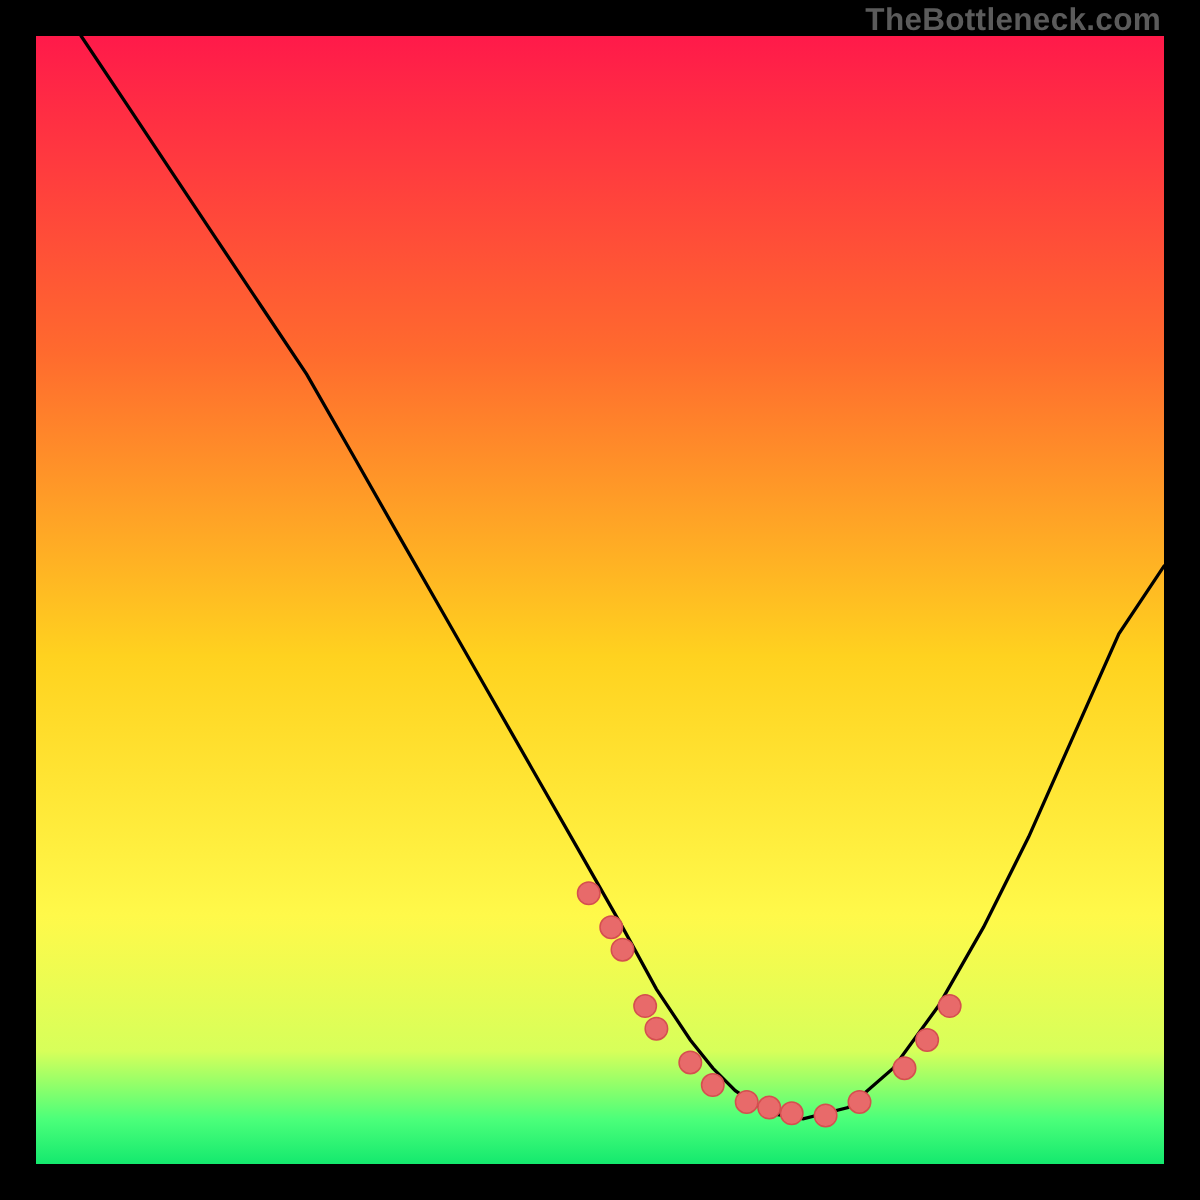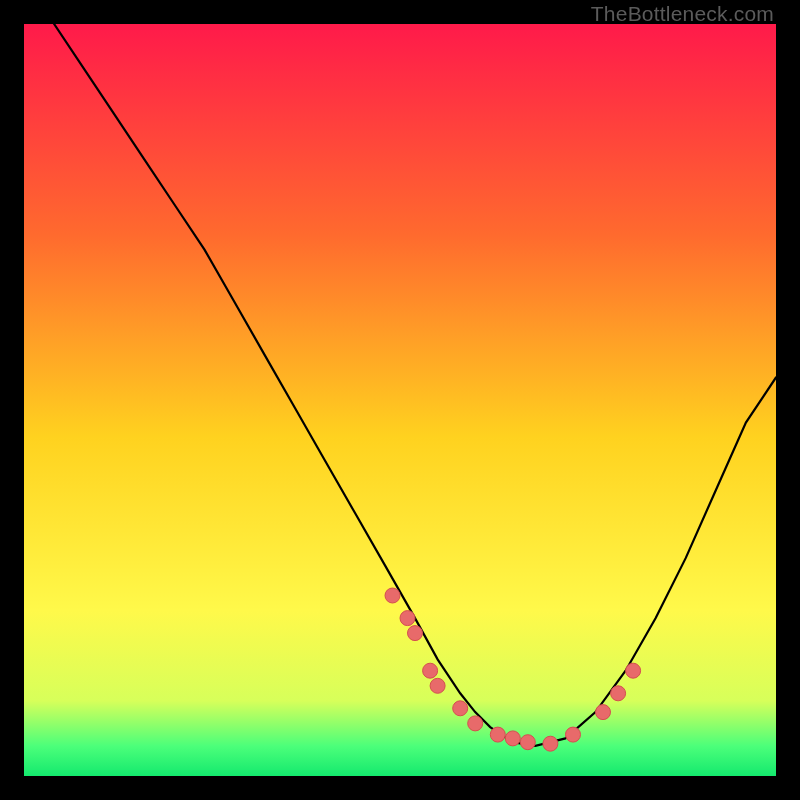--- a/index.html
+++ b/index.html
@@ -25,21 +25,21 @@
     top: 0;
     width: 752px;
     height: 752px;
   }
   .watermark {
     position: absolute;
     top: 2px;
     right: 26px;
     color: #5b5b5b;
     font-size: 21px;
-    font-weight: 400;
+    font-weight: 700;
     letter-spacing: 0.2px;
   }
   svg {
     display: block;
   }
 </style>
 </head>
 <body>
 
 <div class="watermark">TheBottleneck.com</div>

